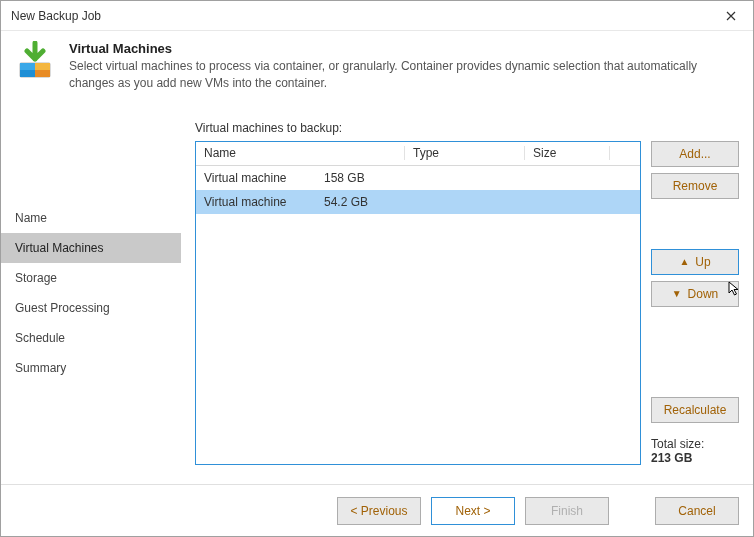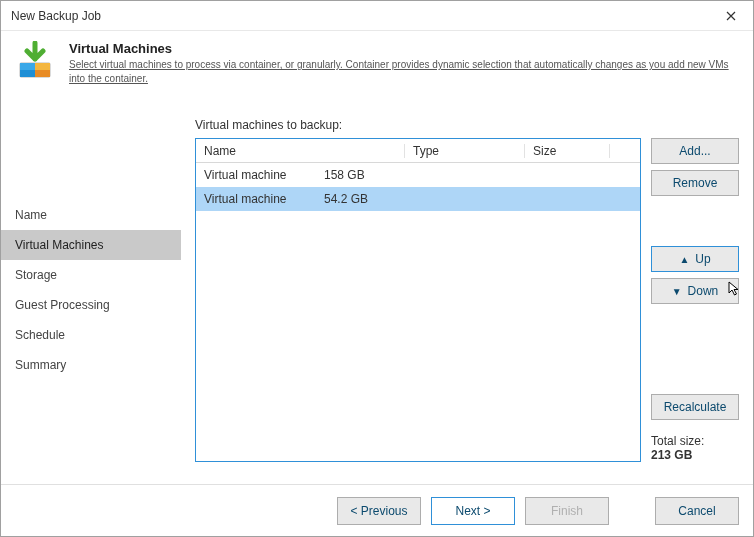--- a/index.html
+++ b/index.html
@@ -39,24 +39,23 @@
     margin-right:14px;
     flex-shrink:0;
   }
   .header-text h1 {
     margin:0 0 2px 0;
     font-size:13px; font-weight:600;
     color:#222;
   }
   .header-text p {
     margin:0;
-    font-size:10px;
+    font-size:12px;
     color:#555;
     line-height:1.4;
-    text-decoration:underline;
   }
   .body {
     flex:1;
     display:flex;
     overflow:hidden;
     padding:0 14px 8px 0;
     align-items:center;
   }
   .sidebar {
     width:180px;
@@ -117,21 +116,21 @@
   .sidebuttons {
     width:88px;
     display:flex; flex-direction:column;
     gap:6px;
   }
   .btn {
     border:1px solid #adadad;
     background:#e9e9e9;
     padding:5px 0;
     font-size:12px;
-    color:#0c4a6e;
+    color:#a16207;
     text-align:center;
     cursor:pointer;
     display:flex;
     align-items:center;
     justify-content:center;
     gap:6px;
   }
   .btn.highlight { border-color:#2f90d8; background:#e9e9e9; }
   .gap-s { height:16px; }
   .gap-m { height:78px; }

